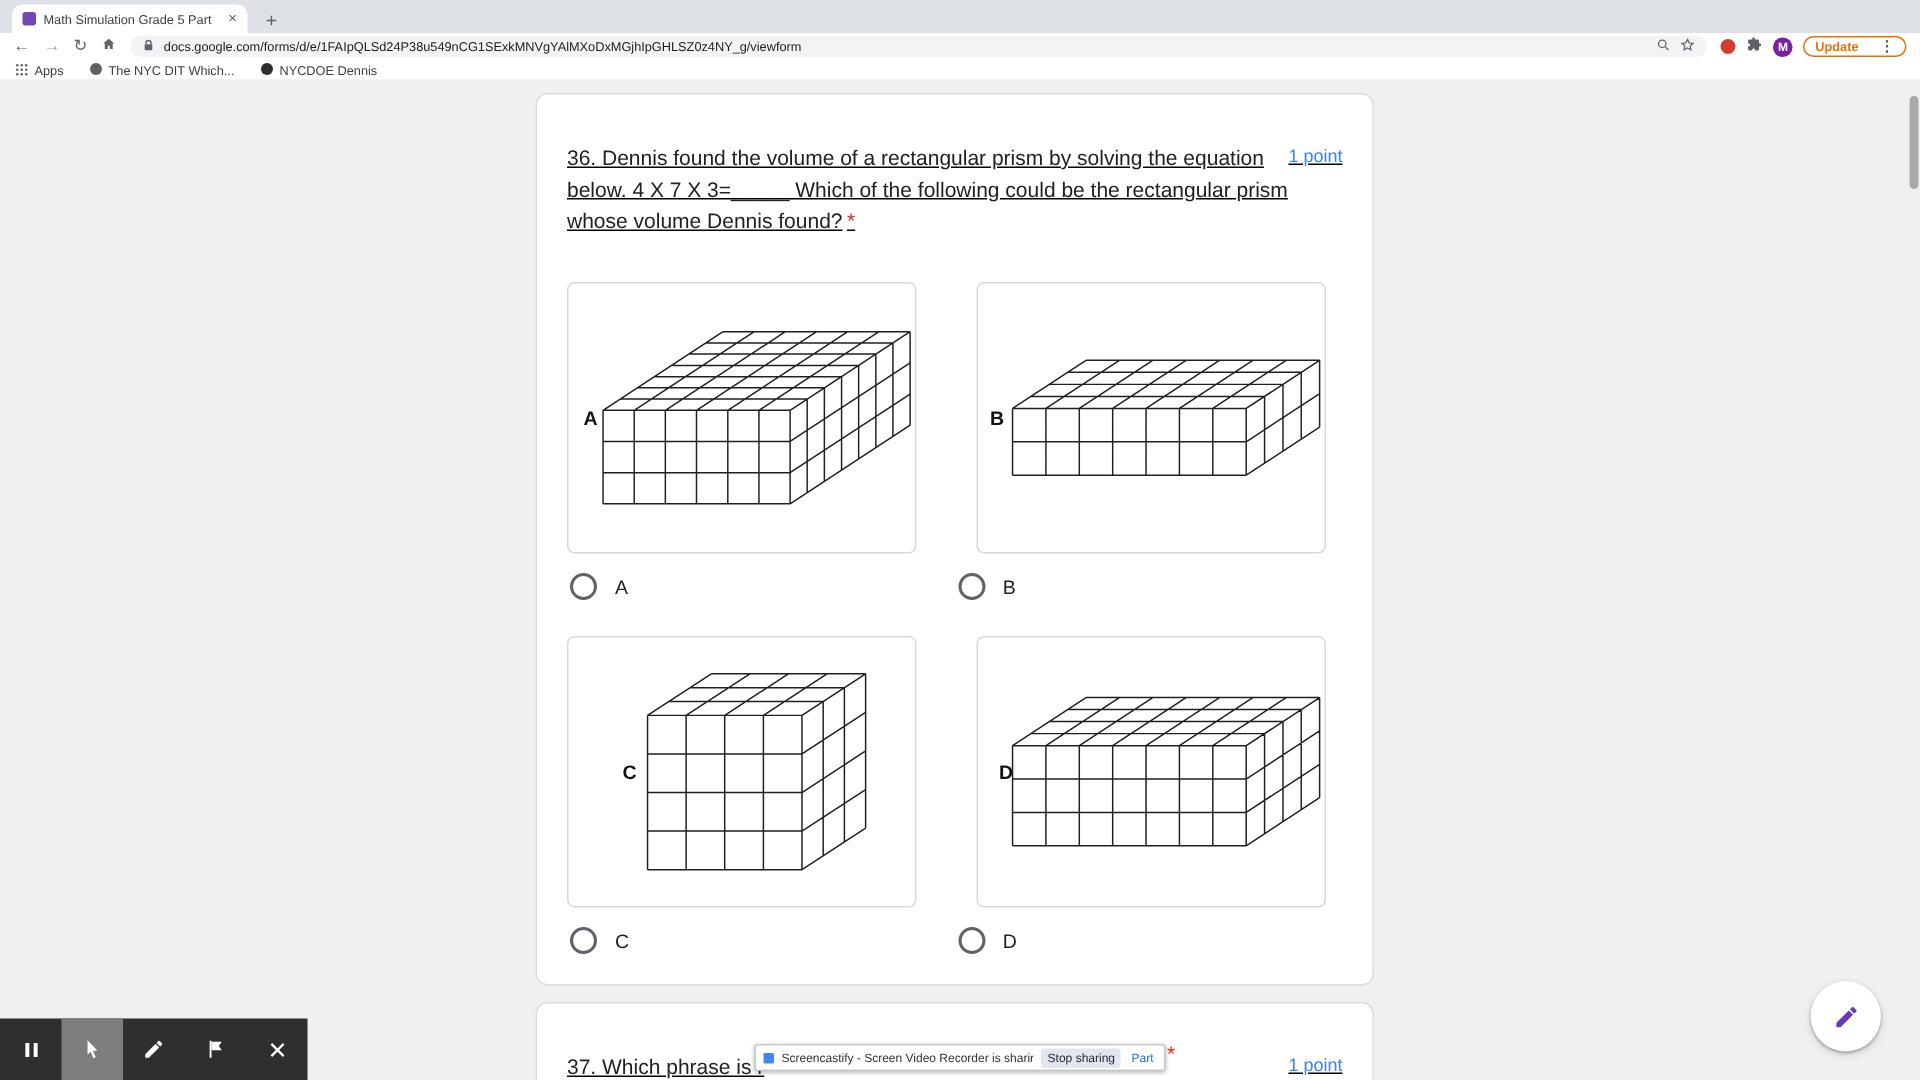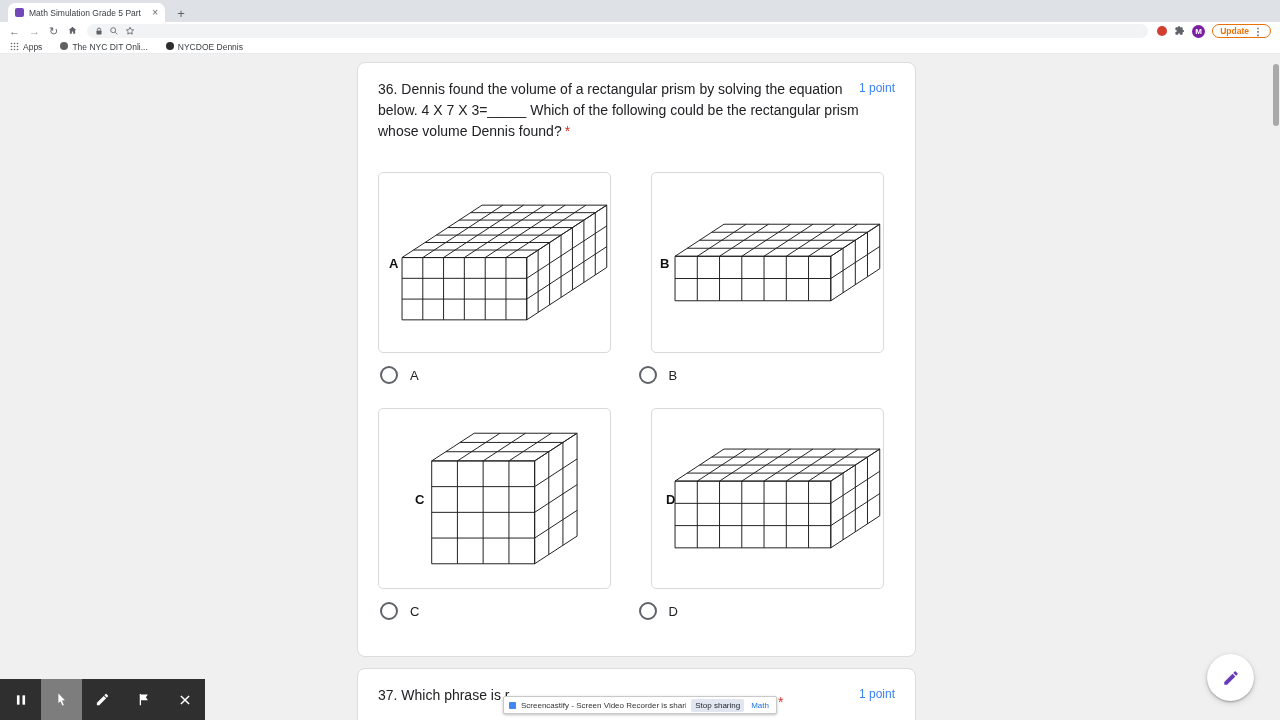--- a/index.html
+++ b/index.html
@@ -14,35 +14,35 @@
   .newtab { width:18px; height:18px; margin-left:7px; display:flex; align-items:center; justify-content:center; color:#5f6368; font-size:13px; }
 
   .toolbar { height:18px; background:#fff; display:flex; align-items:center; padding:0 9px; gap:9px; }
   .nav-ic { color:#5f6368; font-size:11px; line-height:1; }
   .nav-ic.dim { color:#9aa0a6; }
   .urlbar { flex:1; height:14px; background:#f1f3f4; border-radius:7px; display:flex; align-items:center; gap:6px; padding:0 8px; }
   .url-text { flex:1; font-size:8.5px; color:#202124; white-space:nowrap; overflow:hidden; }
   .tb-right { display:flex; align-items:center; gap:7px; }
   .ext-red { width:10px; height:10px; border-radius:50%; background:#d23f31; }
   .avatar { width:13px; height:13px; border-radius:50%; background:#7b1fa2; color:#fff; font-size:8px; font-weight:bold; display:flex; align-items:center; justify-content:center; }
-  .update-pill { display:flex; align-items:center; gap:4px; border:1px solid var(--update-orange,#e8710a); color:var(--update-orange,#e8710a); border-radius:9px; height:14px; padding:0 7px; font-size:8.5px; font-weight:bold; }
+  .update-pill { display:flex; align-items:center; gap:14px; border:1px solid var(--update-orange,#e8710a); color:var(--update-orange,#e8710a); border-radius:9px; height:14px; padding:0 7px; font-size:8.5px; font-weight:bold; }
   .kebab { color:#5f6368; font-size:10px; }
 
   .bookmarks { height:14px; background:#fff; display:flex; align-items:center; gap:18px; padding:0 10px; border-bottom:1px solid #e8eaed; }
   .bm { display:flex; align-items:flex-start; gap:4px; font-size:8.5px; color:#3c4043; }
   .bm-fav { width:8px; height:8px; border-radius:50%; background:#616161; flex:none; }
   .bm-fav.alt { background:#2d2d2d; }
 
   
   .content { position:absolute; top:54px; left:0; right:0; bottom:0; background:#f0f0f0; overflow:hidden; }
   .card { position:absolute; left:357px; width:559px; background:#fff; border:1px solid #dadce0; border-radius:8px; }
   .card.q36 { top:8px; height:595px; }
   .card.q37 { top:614px; height:170px; }
 
-  .q-header { display:flex; align-items:flex-start; padding:16px 20px 0 20px; }
+  .q-header { display:flex; align-items:flex-start; padding:32px 20px 0 20px;text-decoration:underline; }
   .q-text { width:482px; font-size:14px; line-height:21px; color:#202124; }
   .req { color:var(--required-red,#d93025); padding-left:3px; }
   .q-points { margin-left:auto; font-size:12px; color:#3b82f6; white-space:nowrap; padding-top:2px; }
 
   .tiles-row { display:flex; gap:40px; padding:0 20px; margin-top:30px; }
   .tiles-row.second { margin-top:24px; }
   .tile { width:233px; height:181px; border:1px solid #d9d9d9; border-radius:5px; background:#fff; position:relative; }
   .tile svg { position:absolute; inset:0; width:100%; height:100%; }
   .prism-letter { position:absolute; top:50%; transform:translateY(-50%); font-weight:bold; font-size:13px; color:#111; z-index:2; }
   .tile.t0 .prism-letter { left:10px; }
@@ -95,20 +95,21 @@
         <path d="M12 4l8 7h-2.2v8h-4.3v-5h-3v5H6.2v-8H4z"></path>
       </svg>
   </span>
   <div class="urlbar">
     <span>
       <svg width="8" height="9" viewBox="0 0 12 13">
           <path d="M3.5 5V3.8a2.5 2.5 0 015 0V5" fill="none" stroke="#5f6368" stroke-width="1.4"></path>
           <rect x="2.2" y="5" width="7.6" height="6" rx="1" fill="#5f6368"></rect>
         </svg>
     </span>
+    <span class="url-text">docs.google.com/forms/d/e/1FAIpQLSd24P38u549nCG1SExkMNVgYAlMXoDxMGjhIpGHLSZ0z4NY_g/viewform</span>
     <span>
       <svg width="10" height="10" viewBox="0 0 24 24" fill="none" stroke="#5f6368" stroke-width="2">
           <circle cx="10" cy="10" r="6"></circle>
           <path d="M15 15l5 5"></path>
         </svg>
     </span>
     <span>
       <svg width="10" height="10" viewBox="0 0 24 24" fill="none" stroke="#5f6368" stroke-width="2">
           <path d="M12 3l2.7 5.6 6.1.8-4.5 4.2 1.1 6-5.4-3-5.4 3 1.1-6L3.2 9.4l6.1-.8z"></path>
         </svg>
@@ -139,21 +140,21 @@
         <circle cx="6" cy="6" r="1.1"></circle>
         <circle cx="10" cy="6" r="1.1"></circle>
         <circle cx="2" cy="10" r="1.1"></circle>
         <circle cx="6" cy="10" r="1.1"></circle>
         <circle cx="10" cy="10" r="1.1"></circle>
       </svg>
     <span>Apps</span>
   </span>
   <span class="bm">
     <span class="bm-fav"></span>
-    <span>The NYC DIT Onli...</span>
+    <span>The NYC DIT Which...</span>
   </span>
   <span class="bm">
     <span class="bm-fav alt"></span>
     <span>NYCDOE Dennis</span>
   </span>
 </div>
 
 <div class="content">
 
   <div class="card q36">
@@ -235,21 +236,21 @@
     <span class="req37">*</span>
   </div>
 
   <div class="scroll-thumb"></div>
 </div>
 
 <div class="share-banner">
   <span class="sc-icon"></span>
   <span class="sc-msg">Screencastify - Screen Video Recorder is sharing your screen.</span>
   <span class="stop-btn">Stop sharing</span>
-  <span class="hide-btn">Math</span>
+  <span class="hide-btn">Part</span>
 </div>
 
 <div class="annot">
   <div class="annot-btn">
     <svg width="14" height="14" viewBox="0 0 24 24" fill="#fff">
         <rect x="5" y="4" width="4.5" height="16"></rect>
         <rect x="14.5" y="4" width="4.5" height="16"></rect>
       </svg>
   </div>
   <div class="annot-btn selected">

